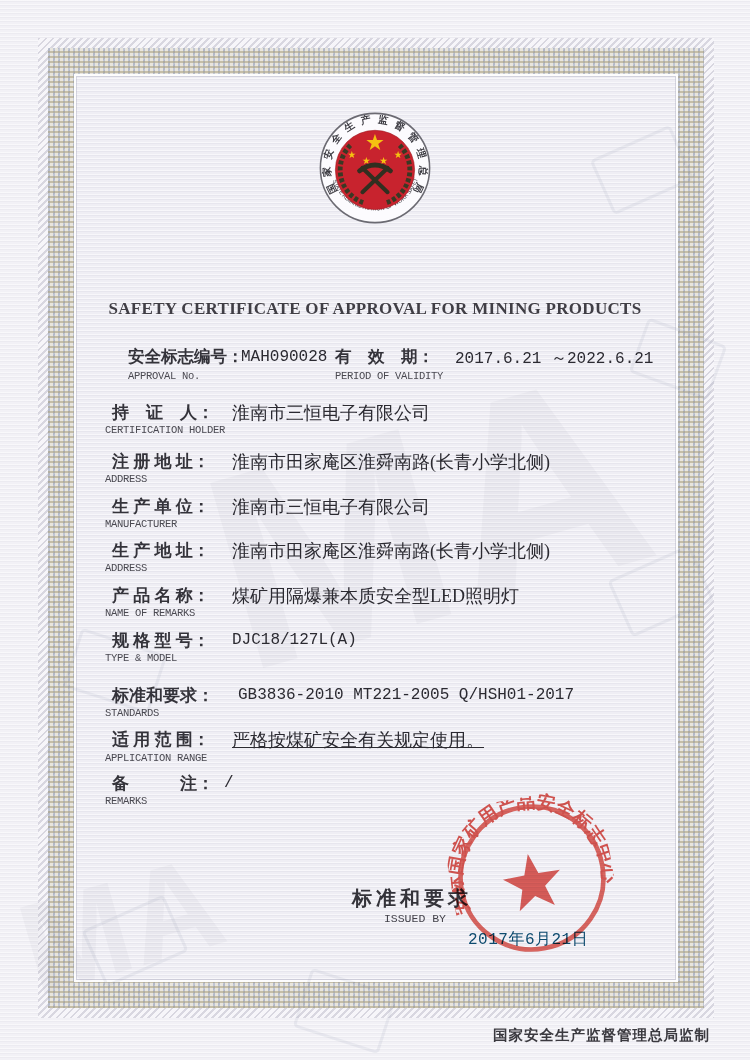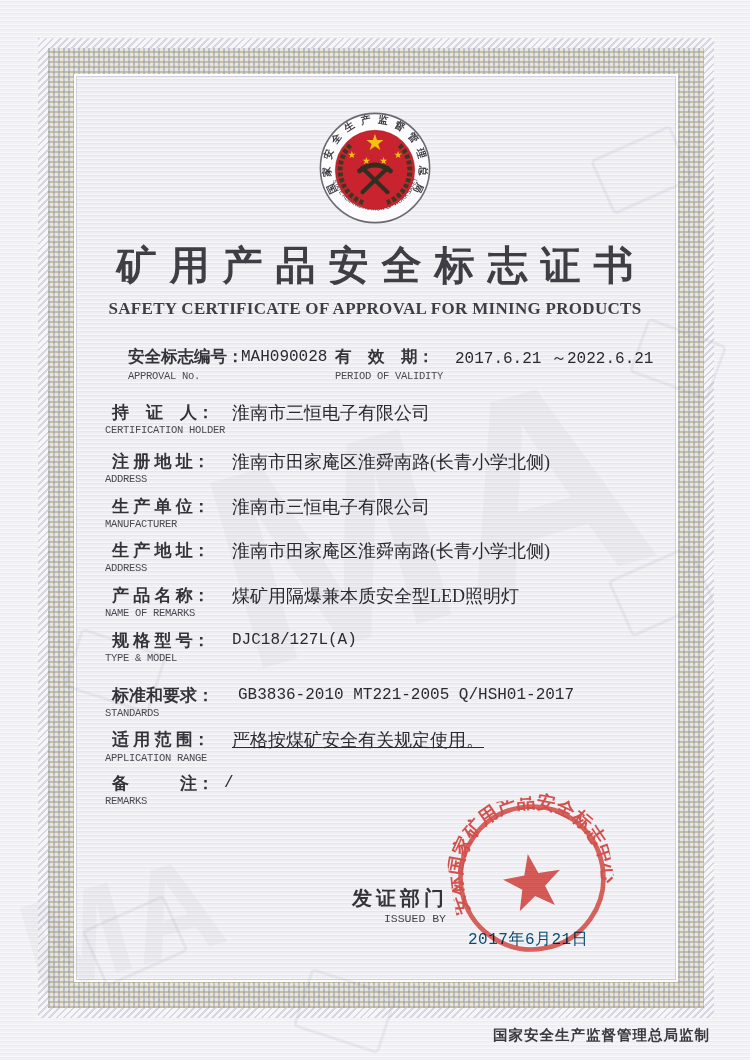--- a/index.html
+++ b/index.html
@@ -96,21 +96,20 @@
       <path d="M 47.7,95.8 A 36,36 0 0 1 34.5,36.5"></path>
       <path d="M 72.3,95.8 A 36,36 0 0 0 85.5,36.5"></path>
     </g>
     <g stroke="#322f20" stroke-linecap="round" fill="none">
       <line x1="47" y1="60" x2="73" y2="85" stroke-width="4.2"></line>
       <line x1="73" y1="60" x2="47" y2="85" stroke-width="4.2"></line>
       <path d="M 44,63 Q 60,51 76,63" stroke-width="5"></path>
     </g>
   </svg>
 
-  <div class="abs ctr title">矿用产品安全标志证书</div>
   <div class="abs ctr subtitle">SAFETY CERTIFICATE OF APPROVAL FOR MINING PRODUCTS</div>
 
   <div class="abs lbl" style="left:128px;top:346px;font-size:16.5px;">安全标志编号：</div>
   <div class="abs sub" style="left:128px;top:370px;">APPROVAL No.</div>
   <div class="abs val mono" style="left:241px;top:348px;">MAH090028</div>
   <div class="abs lbl" style="left:335px;top:346px;font-size:16.5px;">有　效　期：</div>
   <div class="abs sub" style="left:335px;top:370px;">PERIOD OF VALIDITY</div>
   <div class="abs val mono" style="left:455px;top:348px;">2017.6.21 ～2022.6.21</div>
 
   <div>
@@ -153,21 +152,21 @@
     <div class="abs val" style="left:232px;top:728px;text-decoration:underline;">严格按煤矿安全有关规定使用。</div>
     <div class="abs sub" style="left:105px;top:752px;">APPLICATION RANGE</div>
   </div>
   <div>
     <div class="abs lbl" style="left:112px;top:772px;">备　　　注：</div>
     <div class="abs val mono" style="left:224px;top:774px;">/</div>
     <div class="abs sub" style="left:105px;top:795px;">REMARKS</div>
   </div>
 
 
-  <div class="abs issued-cn">发证部门</div>
+  <div class="abs issued-cn">标准和要求</div>
   <div class="abs issued-en">ISSUED BY</div>
   <div class="abs date">2017年6月21日</div>
 
   <svg class="abs seal" viewBox="0 0 160 160">
     <defs>
       <path id="sealArc" d="M 14,104 A 70,70 0 1 1 146,104" fill="none"></path>
     </defs>
     <circle cx="80" cy="80" r="70.5" fill="none" stroke="#dd4f47" stroke-width="4.6" opacity=".95"></circle>
     <text font-size="18.5" font-weight="600" fill="#d9453e">
       <textPath href="#sealArc" startOffset="2" textLength="258" lengthAdjust="spacing">安标国家矿用产品安全标志中心</textPath>

